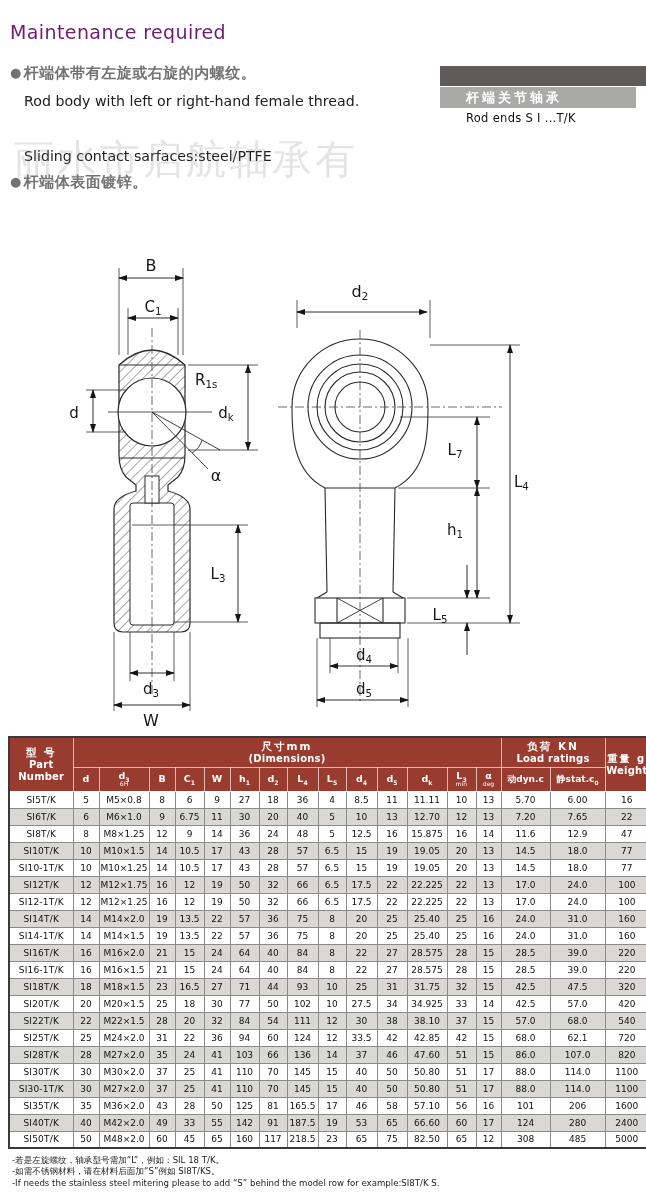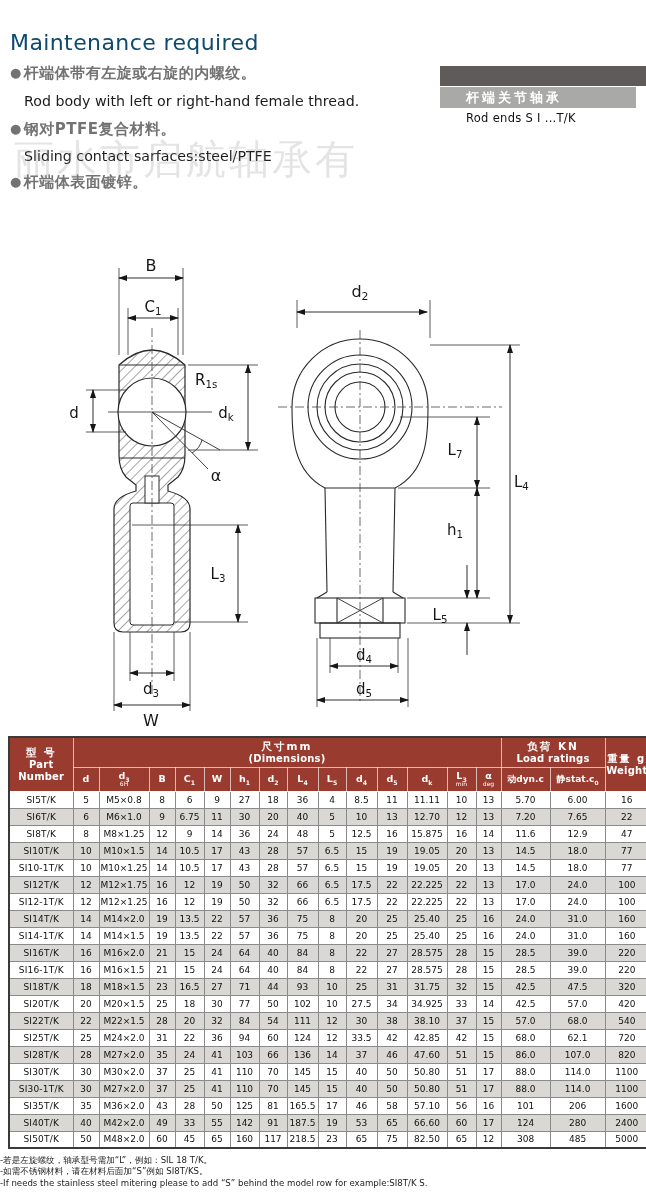--- a/index.html
+++ b/index.html
@@ -1,21 +1,21 @@
 <!DOCTYPE html>
 <html style="--hdr: #9a3b30; --row-alt: #d9d8d4; --bar-dark: #5f5b5a; --bar-light: #a9a9a8;"><head>
 <meta charset="utf-8">
 <style>
   html,body{margin:0;padding:0;background:#e8e8e8;}
   *{box-sizing:border-box;}
   #page{position:relative;width:646px;height:1200px;background:#fff;margin:0 auto;
         font-family:"DejaVu Sans","Liberation Sans",sans-serif;color:#1a1a1a;overflow:hidden;}
   .abs{position:absolute;}
   
-  .title{left:10px;top:30px;font-size:22px;letter-spacing:.4px;color:#0c4a6e;}
+  .title{left:10px;top:21px;font-size:19px;letter-spacing:.4px;color:#701a75;}
   .feat-cn{left:10px;font-size:15px;font-weight:600;color:#737373;letter-spacing:.5px;}
   .feat-en{left:24px;font-size:14.2px;color:#1c1c1c;}
   .bullet{margin-right:2px;font-size:13px;vertical-align:1px;}
   
   .bar-dark{left:440px;top:66px;width:206px;height:20px;background:var(--bar-dark,#5f5b5a);}
   .bar-light{left:440px;top:87px;width:196px;height:21px;background:var(--bar-light,#a9a9a8);
              color:#fff;font-size:13px;font-weight:700;letter-spacing:3px;line-height:21px;padding-left:26px;}
   .side-cap{left:466px;top:111px;font-size:11.5px;color:#111;letter-spacing:.3px;}
   
   .wm{color:#8a8a8a;opacity:.22;white-space:nowrap;overflow:hidden;pointer-events:none;letter-spacing:3px;}
@@ -34,21 +34,21 @@
   .gh-en{font-size:10px;font-weight:700;line-height:12px;letter-spacing:.2px;}
   .th-main{font-size:9.5px;line-height:10px;}
   .th-sub{font-size:6px;line-height:6px;font-weight:400;}
   .th-load{font-size:9px;}
   #spec-table td{border:1px solid #8a8a8a;border-top:1px solid #4c4c4c;text-align:center;
                  height:17px;padding:0;color:#111;background:#fff;}
   #spec-table tr.alt td{background:var(--row-alt,#d9d8d4);}
   .part-cell{letter-spacing:.2px;}
   sub{font-size:65%;line-height:0;}
   
-  .notes{left:0;top:1155px;font-size:8.6px;line-height:11.3px;color:#1d1d1d;}
+  .notes{left:12px;top:1155px;font-size:8.6px;line-height:11.3px;color:#1d1d1d;}
 </style>
 </head>
 <body>
 
 <div id="page">
 
   <svg class="abs" width="0" height="0" aria-hidden="true">
     <defs>
       <pattern id="hatch" width="7" height="7" patternUnits="userSpaceOnUse" patternTransform="rotate(45)">
         <line x1="0" y1="0" x2="0" y2="7" stroke="#4b4b4b" stroke-width="1"></line>
@@ -61,23 +61,20 @@
       </marker>
     </defs>
   </svg>
 
   <div class="abs title">Maintenance required</div>
 
   <div class="abs feat-cn" style="top:64px">
     <span class="bullet">●</span><span>杆端体带有左旋或右旋的内螺纹。</span>
   </div>
   <div class="abs feat-en" style="top:93px">Rod body with left or right-hand female thread.</div>
-  <div class="abs feat-cn" style="top:120px">
-    <span class="bullet">●</span><span>钢对PTFE复合材料。</span>
-  </div>
   <div class="abs feat-en" style="top:148px">Sliding contact sarfaces:steel/PTFE</div>
   <div class="abs feat-cn" style="top:173px">
     <span class="bullet">●</span><span>杆端体表面镀锌。</span>
   </div>
 
   <div class="abs bar-dark"></div>
   <div class="abs bar-light">杆端关节轴承</div>
   <div class="abs side-cap">Rod ends S I ...T/K</div>
 
   <div class="abs wm wm1">丽水市启航轴承有限公司</div>

